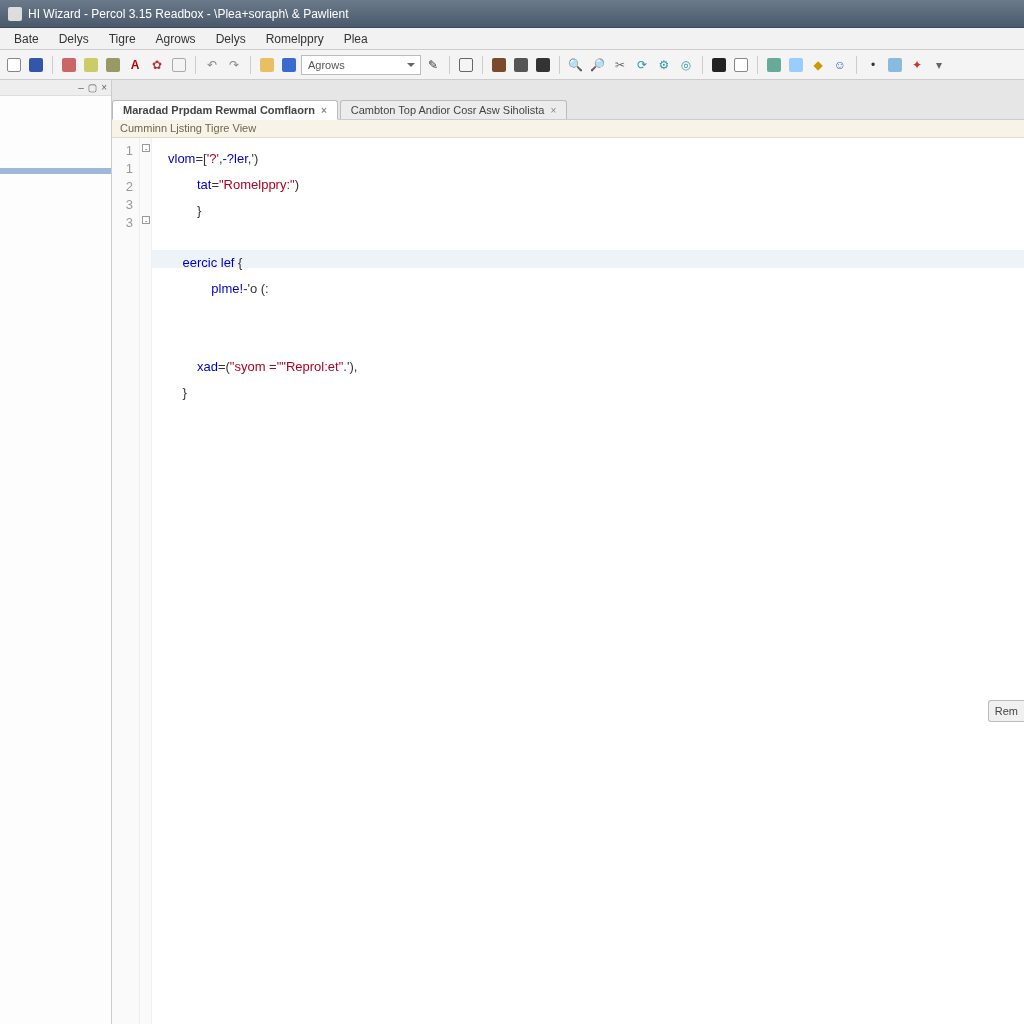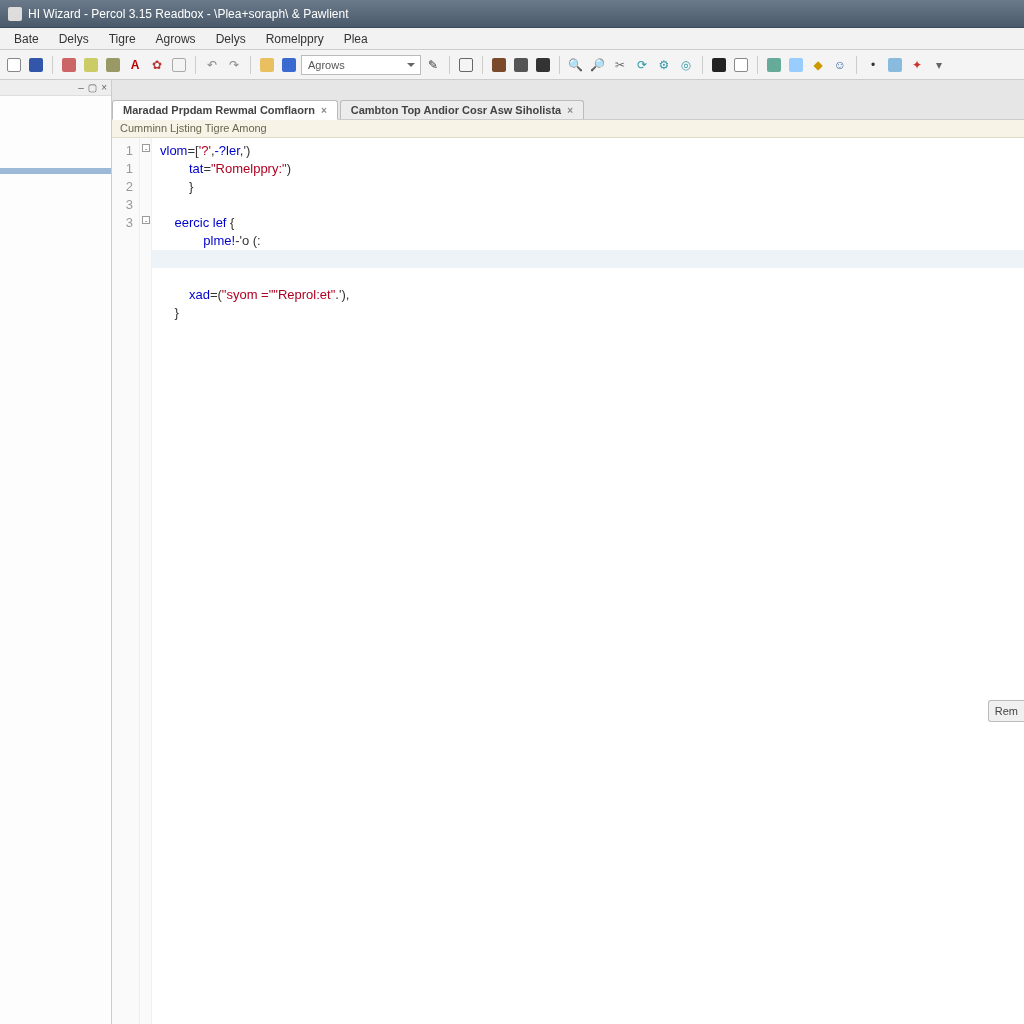--- a/index.html
+++ b/index.html
@@ -105,21 +105,21 @@
     font-size: 11px;
     color: #444;
   }
   .edtab {
     padding: 3px 10px;
     border: 1px solid #bbb;
     border-bottom: none;
     background: #ececec;
     margin-right: 2px;
     border-radius: 3px 3px 0 0;
-    display: flex; align-items: center; gap: 6px; font-weight: bold;
+    display: flex; align-items: center; gap: 6px;
   }
   .edtab.active {
     background: #fff;
     font-weight: bold;
     border-bottom: 1px solid #fff;
     position: relative; top: 1px;
   }
   .edtab .close { color: #888; font-size: 10px; }
   .breadcrumb {
     height: 18px;
@@ -155,21 +155,21 @@
   .code .kw { color: #0000cc; }
   .code .str { color: #b00020; }
   .code .br { color: #333; }
   .hl-line {
     position: absolute;
     left: 0; right: 0;
     height: 18px;
     background: #eef3f8;
     z-index: 0;
   }
-  .code pre { position: relative; z-index: 1; margin: 0; font: inherit; }
+  .code pre { position: relative; z-index: 1; margin: 8px; font: inherit; }
   .fold-col {
     width: 12px;
     background: #fafafa;
     border-right: 1px solid #f0f0f0;
     position: relative;
   }
   .fold-mark {
     position: absolute;
     left: 2px;
     width: 8px; height: 8px;
@@ -313,21 +313,21 @@
         <span>Maradad Prpdam Rewmal Comflaorn</span>
         <span class="close">×</span>
       </div>
       <div class="edtab">
         <span>Cambton Top  Andior  Cosr  Asw  Siholista</span>
         <span class="close">×</span>
       </div>
     </div>
 
     <div class="breadcrumb">
-      <span>Cumminn Ljsting Tigre Among</span>
+      <span>Cumminn Ljsting Tigre View</span>
     </div>
 
     <div class="codewrap">
       <div class="gutter" id="gutter">
           <div>1</div>
           <div></div>
           <div></div>
           <div></div>
           <div>1</div>
           <div>2</div>

